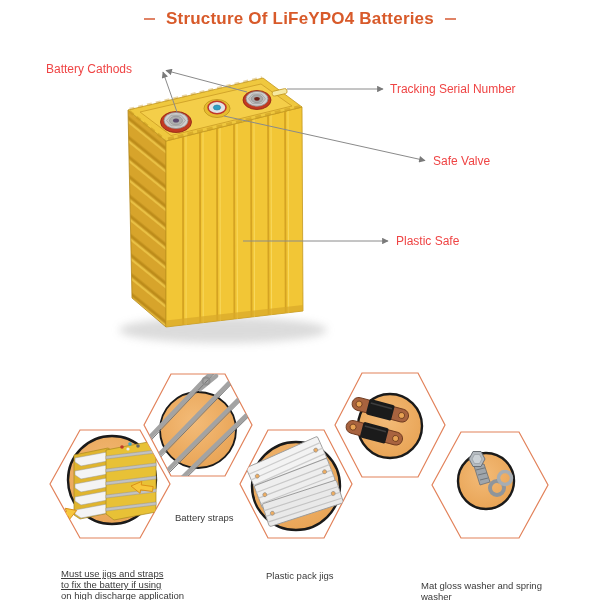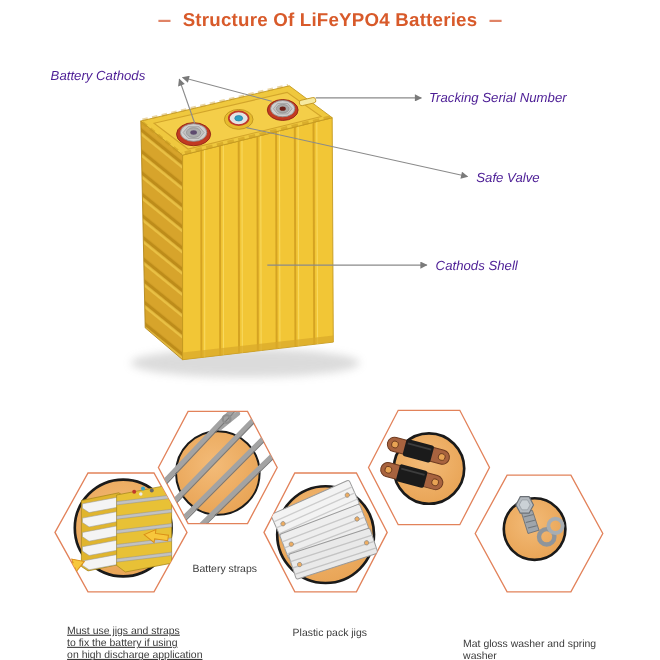--- a/index.html
+++ b/index.html
@@ -3,21 +3,21 @@
 <meta charset="utf-8">
 <style>
   html,body{margin:0;padding:0;background:#ffffff;}
   #stage{position:relative;width:600px;height:600px;background:#ffffff;overflow:hidden;
          font-family:"Liberation Sans", sans-serif;border-radius:11px;}
   #scene{position:absolute;left:0;top:0;width:600px;height:600px;}
   .title-row{position:absolute;top:9px;left:0;width:600px;display:flex;
              justify-content:center;align-items:center;gap:11px;}
   .title-text{font-size:17px;font-weight:bold;color:#d85a2a;margin:0;letter-spacing:.2px;}
   .dash{width:11px;height:2px;background:#e08366;}
-  .lbl{position:absolute;font-size:12px;color:#4c1d95;white-space:nowrap;font-style:italic;}
+  .lbl{position:absolute;font-size:12px;color:#ef4444;white-space:nowrap;}
   .cap{position:absolute;font-size:9.5px;color:#3a3a3a;line-height:1.18;white-space:pre-line;margin-top:24px;}
   .cap p{margin:0 0 4px 0;white-space:pre-line;}
 </style>
 </head>
 <body>
 
 <div id="stage">
 
   <svg id="scene" viewBox="0 0 600 600">
     <defs>
@@ -218,21 +218,21 @@
 
   <div class="title-row">
     <span class="dash"></span>
     <h1 class="title-text">Structure Of LiFeYPO4 Batteries</h1>
     <span class="dash"></span>
   </div>
 
   <div class="lbl" style="left:46px;top:62px;">Battery Cathods</div>
   <div class="lbl" style="left:390px;top:82px;">Tracking Serial Number</div>
   <div class="lbl" style="left:433px;top:154px;">Safe Valve</div>
-  <div class="lbl" style="left:396px;top:234px;">Cathods Shell</div>
+  <div class="lbl" style="left:396px;top:234px;">Plastic Safe</div>
 
   <div class="cap" style="left:61px;top:544px;width:160px;text-decoration:underline;">Must use jigs and straps
 to fix the battery if using
 on high discharge application</div>
   <div class="cap" style="left:175px;top:488px;">Battery straps</div>
   <div class="cap" style="left:266px;top:546px;">Plastic pack jigs</div>
   <div class="cap" style="left:421px;top:545px;width:145px;">
     <p>Mat gloss washer and spring
 washer</p>
   </div>

